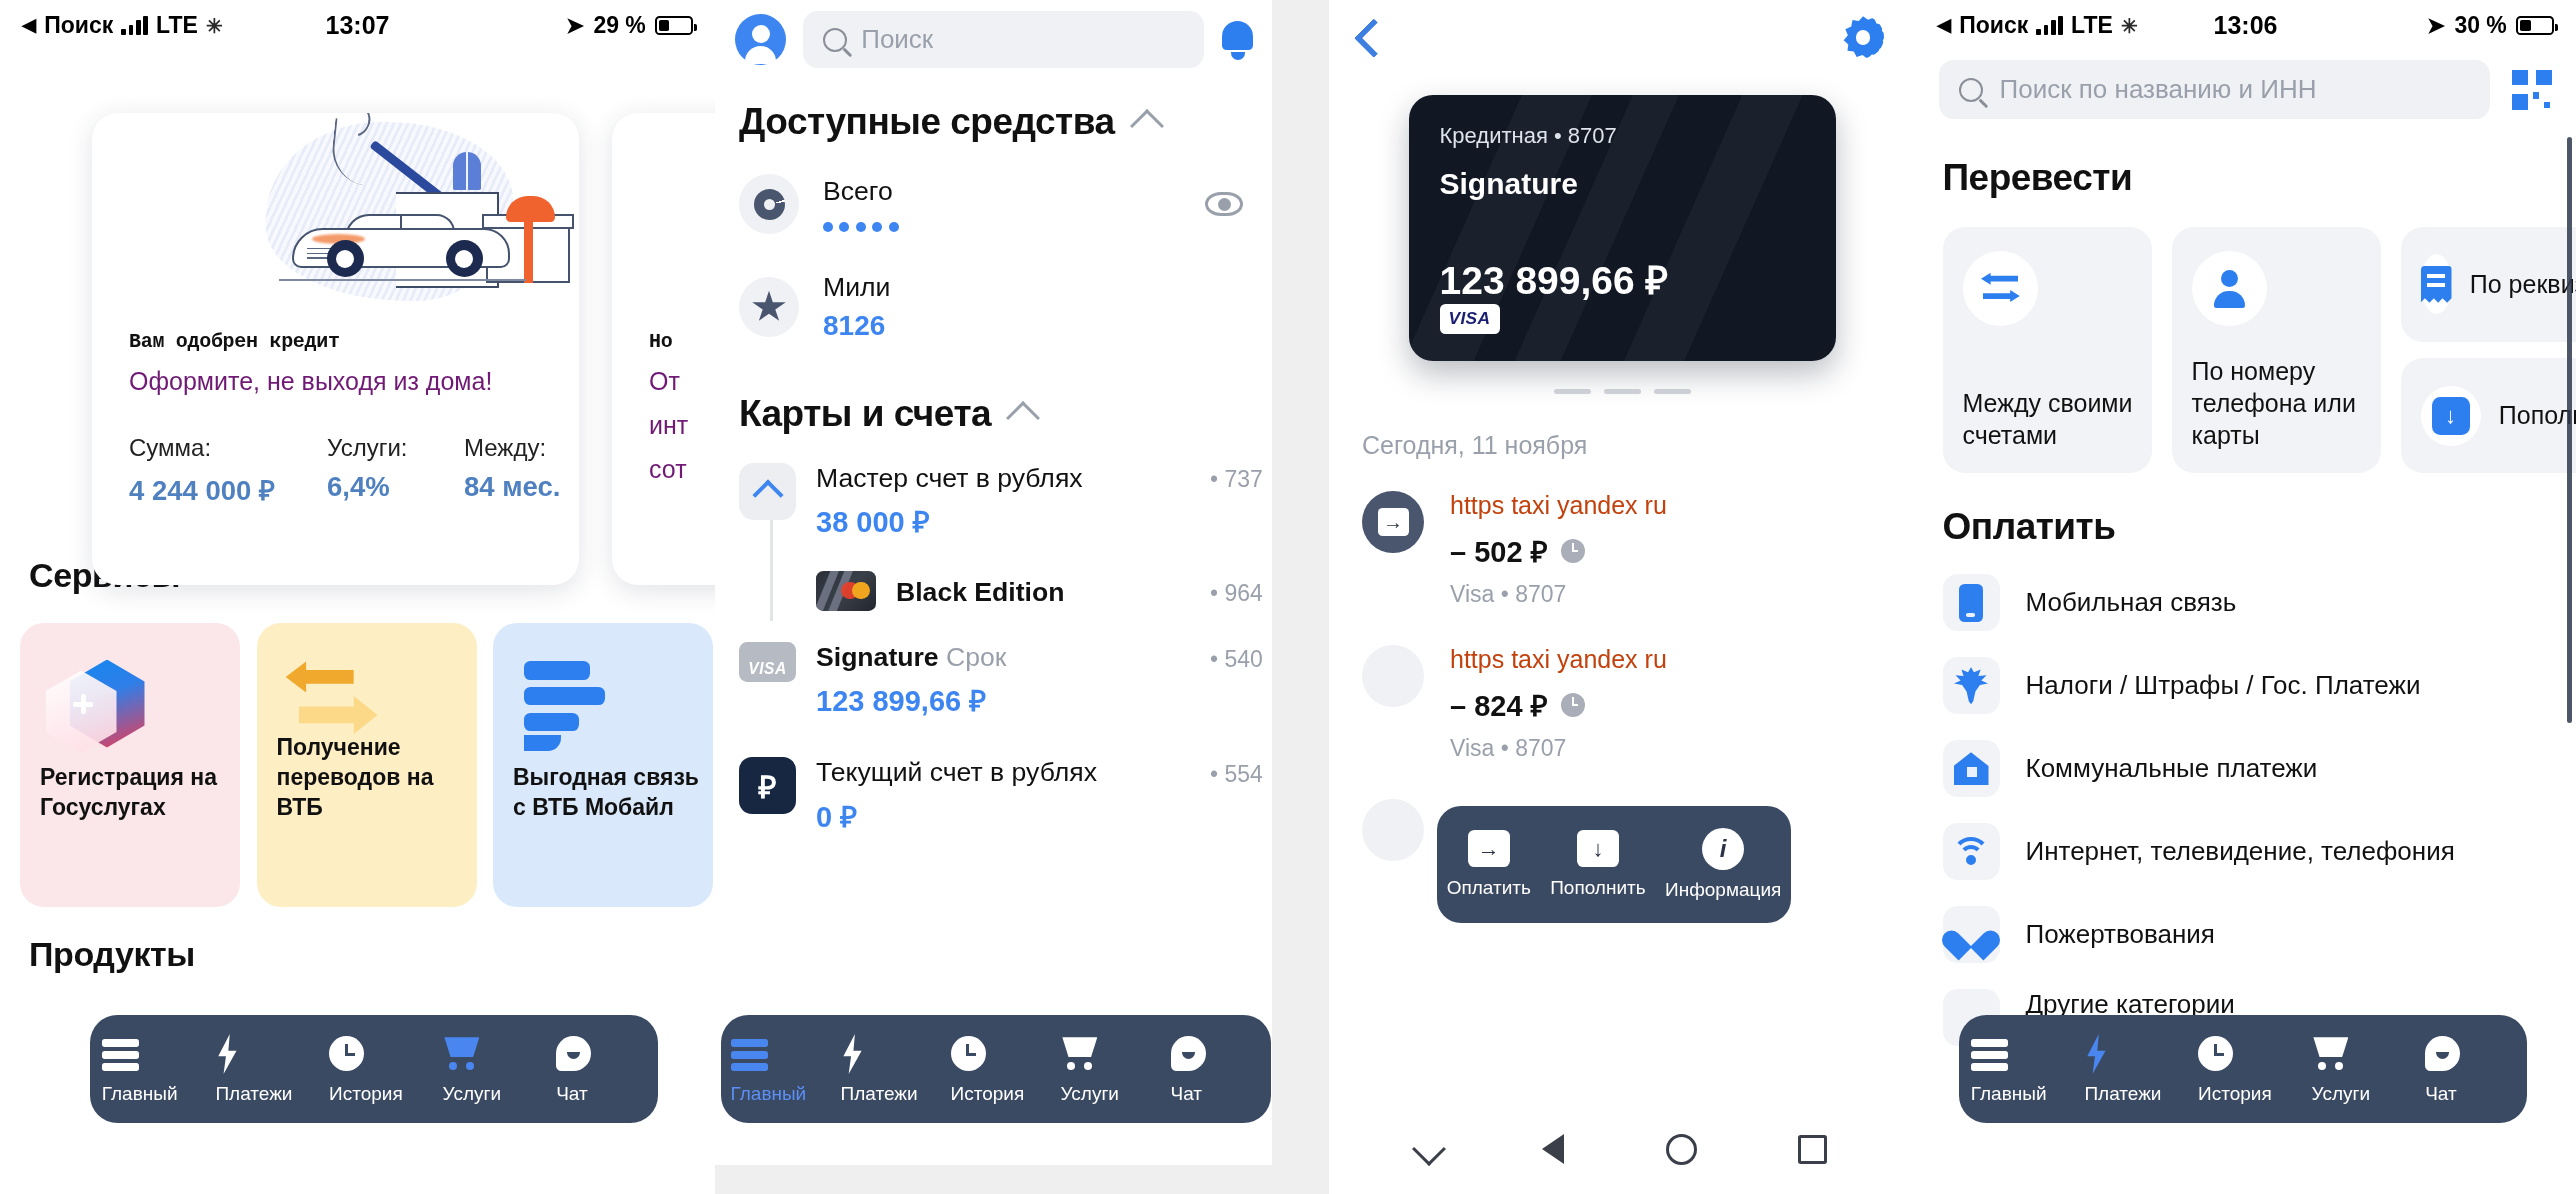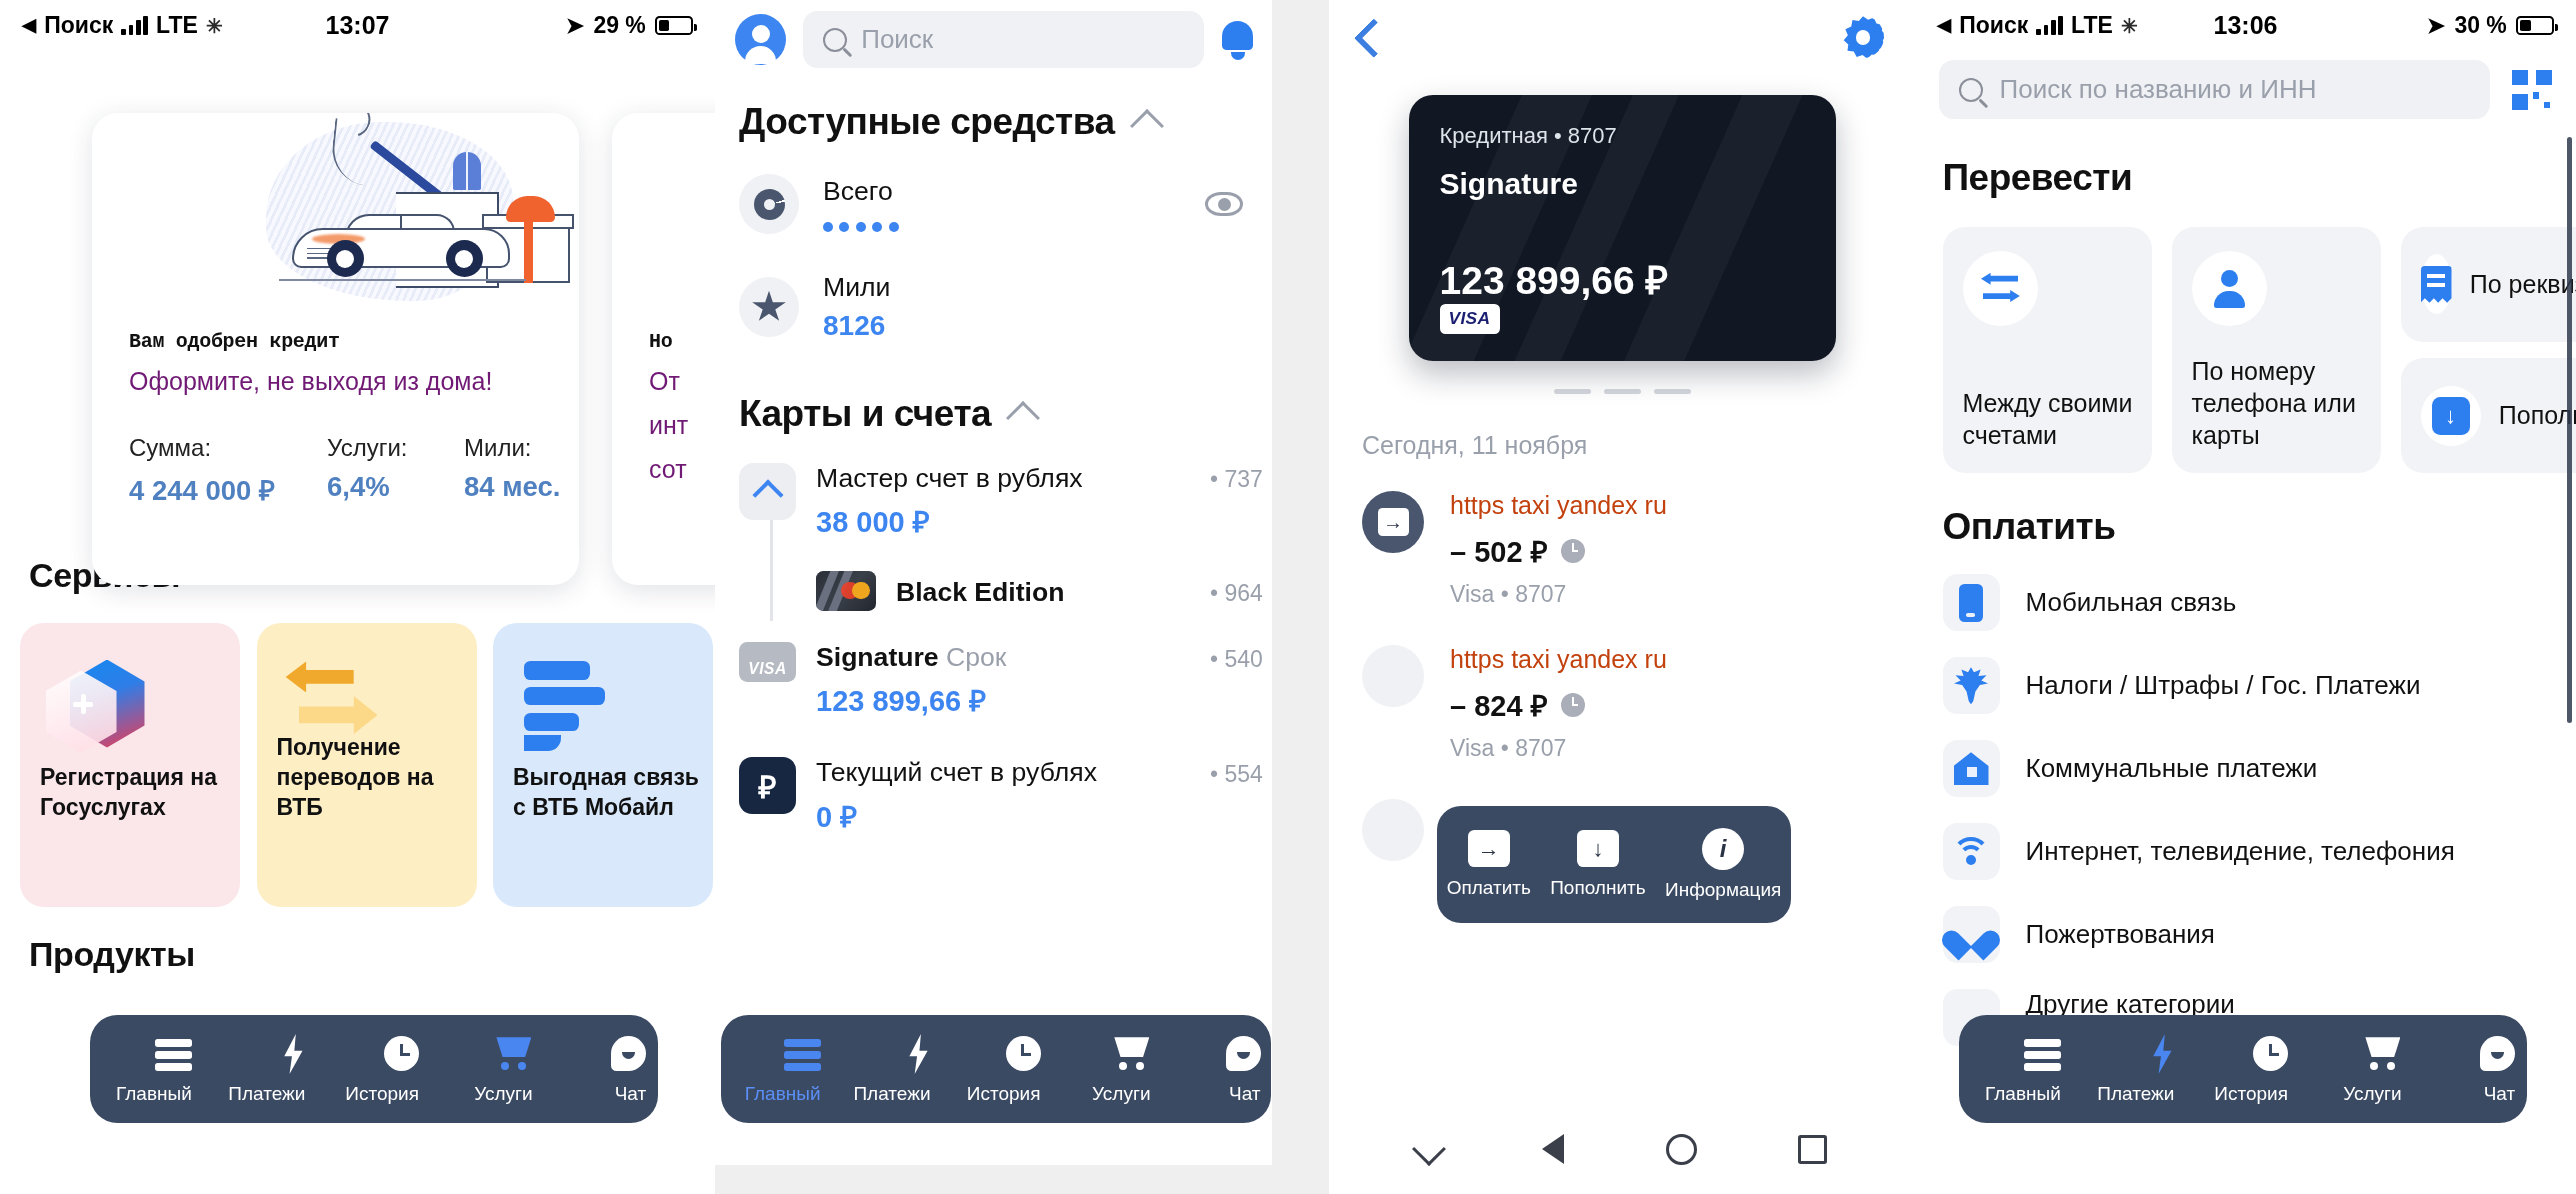--- a/index.html
+++ b/index.html
@@ -124,21 +124,21 @@
   .chat3 i:nth-child(4){left:5.5px;top:79px;width:37px;height:16.5px;border-radius:0 0 13px 0;}
 
   .prod-title { font-size:34px; font-weight:700; color:#111; padding:0 29px; margin-top:28px; letter-spacing:-0.4px;}
 
   
   .navbar {
     position:absolute; background:#3b4a63; border-radius:27.5px;
     display:flex; align-items:center; justify-content:space-around;
     z-index: 40;
   }
-  .nav-item { display:flex; flex-direction:column; align-items:flex-end; gap:8.2px; width:90px;}
+  .nav-item { display:flex; flex-direction:column; align-items:flex-start; gap:8.2px; width:90px;}
   .nav-ico { height:42px; display:flex; align-items:center; justify-content:center; }
   .nav-label { font-size:19px; color:#fff; }
   .nav-item.active .nav-label { color:#5b8ff5; }
 
   .ic-main { width:37px; height:37px; position:relative;}
   .ic-main i{position:absolute;left:0;width:37px;height:8.2px;background:#fff;border-radius:2.7px;display:block;}
   .ic-main i:nth-child(1){top:3.7px;} .ic-main i:nth-child(2){top:15.6px;} .ic-main i:nth-child(3){top:27.5px;}
   .nav-item.active .ic-main i{background:#4a86f0;}
   .ic-bolt{width:24px;height:40px;background:#fff;clip-path:polygon(60% 0,12% 56%,44% 56%,34% 100%,88% 42%,54% 42%);}
   .ic-clock{width:35px;height:35px;border-radius:50%;background:#fff;position:relative;}
@@ -367,21 +367,21 @@
           <div class="promo-facts">
             <div class="fact f1">
               <div class="fact-label">Сумма:</div>
               <div class="fact-value">4 244 000 ₽</div>
             </div>
             <div class="fact f2">
               <div class="fact-label">Услуги:</div>
               <div class="fact-value">6,4%</div>
             </div>
             <div class="fact f3">
-              <div class="fact-label">Мили:</div>
+              <div class="fact-label">Между:</div>
               <div class="fact-value">84 мес.</div>
             </div>
           </div>
         </div>
       </div>
       <div class="promo-card second">
         <div class="promo-illus"></div>
         <div class="promo-body">
           <div class="promo-title">Но</div>
           <div class="promo-sub">От</div>

